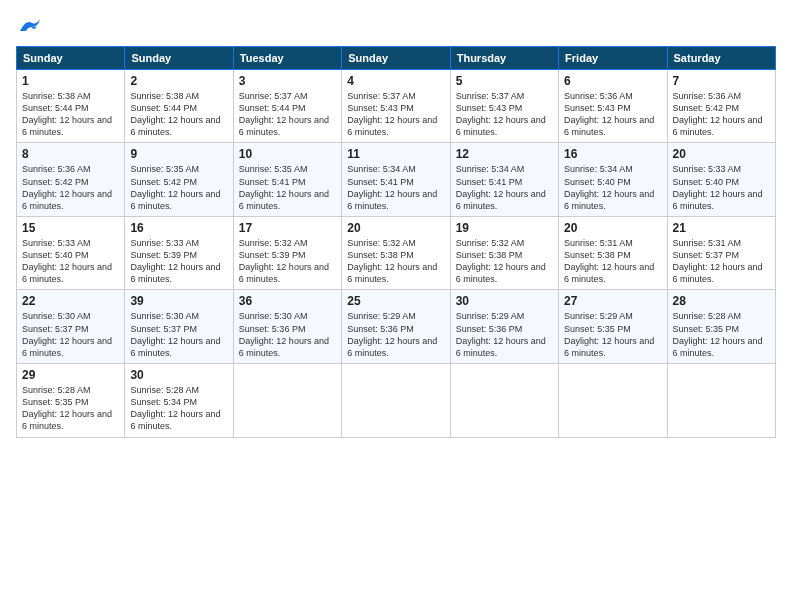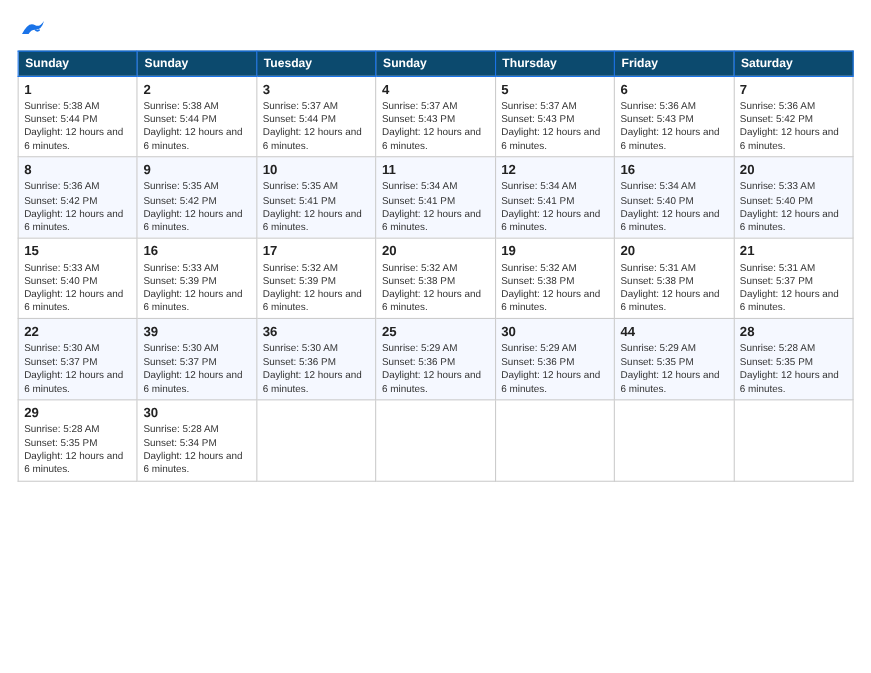--- a/index.html
+++ b/index.html
@@ -227,21 +227,21 @@
           </td>
           <td>
             <span class="day-number">25</span>
             <div class="day-info">Sunrise: 5:29 AM<br>Sunset: 5:36 PM<br>Daylight: 12 hours and 6 minutes.</div>
           </td>
           <td>
             <span class="day-number">30</span>
             <div class="day-info">Sunrise: 5:29 AM<br>Sunset: 5:36 PM<br>Daylight: 12 hours and 6 minutes.</div>
           </td>
           <td>
-            <span class="day-number">44</span>
+            <span class="day-number">27</span>
             <div class="day-info">Sunrise: 5:29 AM<br>Sunset: 5:35 PM<br>Daylight: 12 hours and 6 minutes.</div>
           </td>
           <td>
             <span class="day-number">28</span>
             <div class="day-info">Sunrise: 5:28 AM<br>Sunset: 5:35 PM<br>Daylight: 12 hours and 6 minutes.</div>
           </td>
         </tr>
         <tr>
           <td>
             <span class="day-number">29</span>

